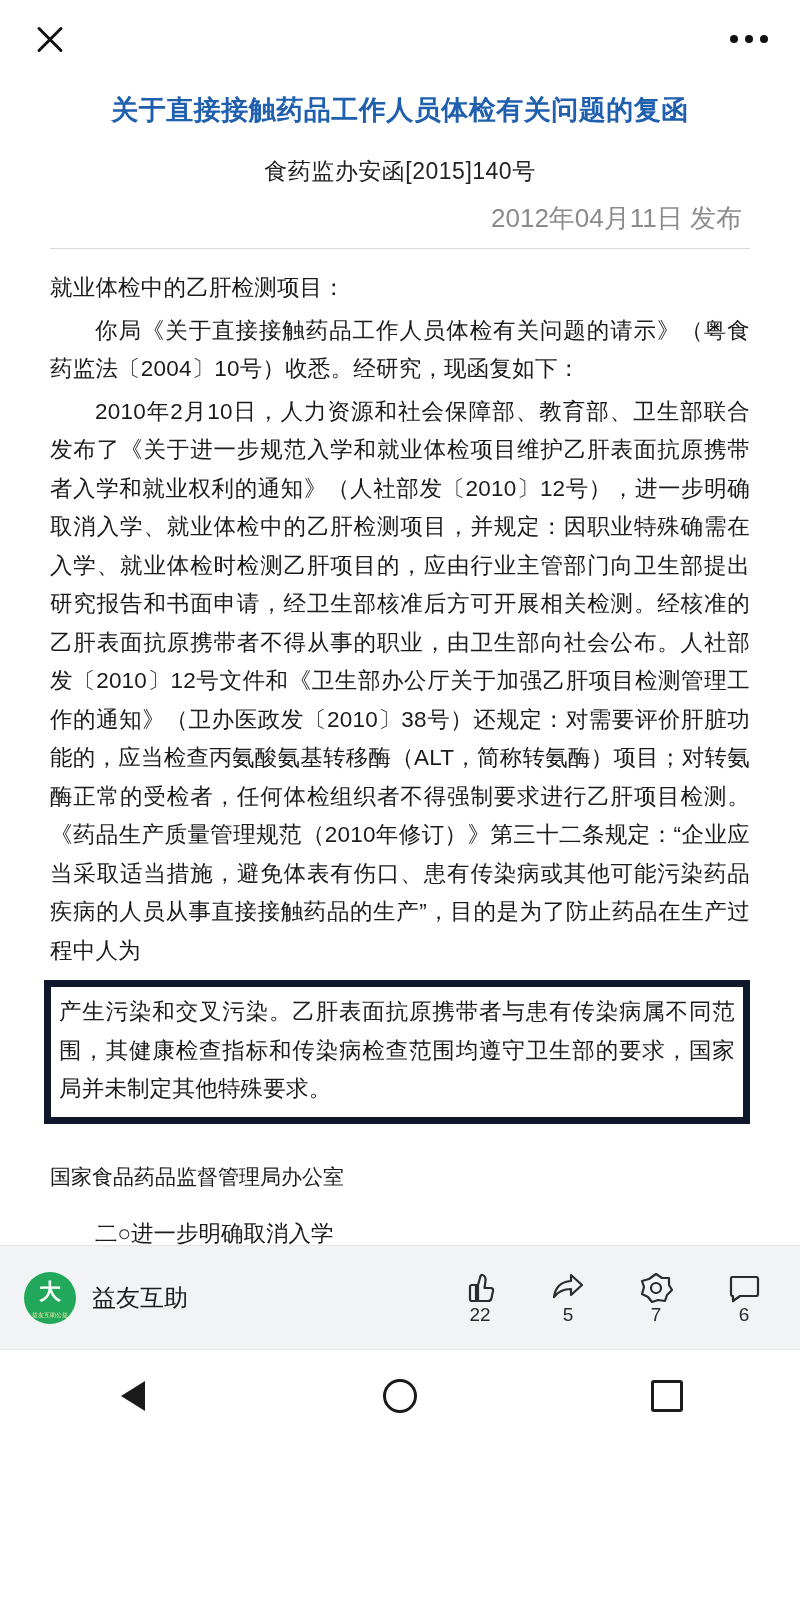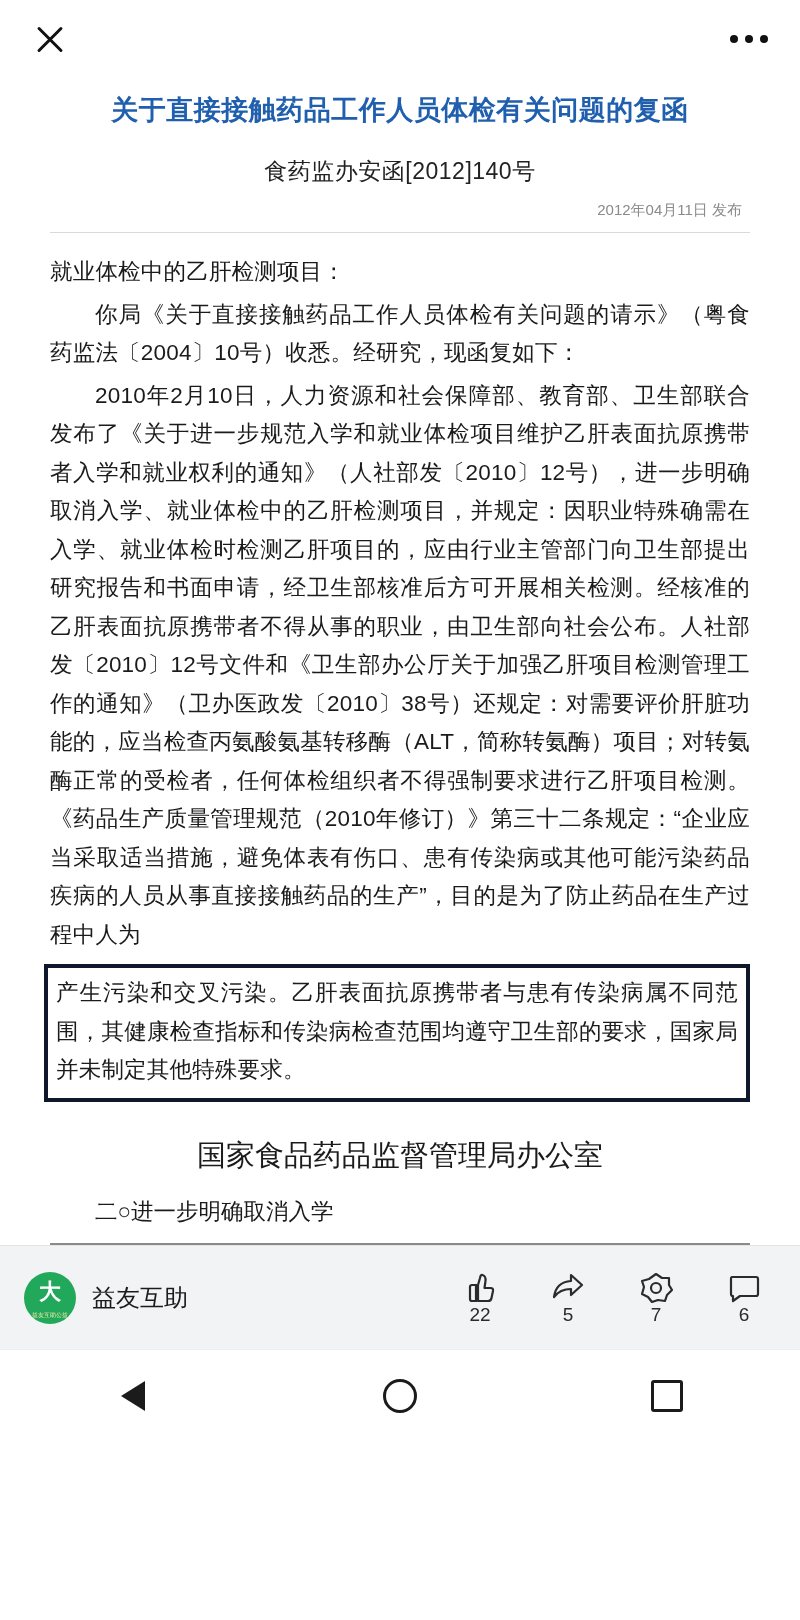--- a/index.html
+++ b/index.html
@@ -92,52 +92,51 @@
   }
   .doc-number {
     text-align: center;
     font-size: 23px;
     color: #222;
     margin-top: 26px;
     letter-spacing: 0.5px;
   }
   .doc-date {
     text-align: right;
-    font-size: 15px;
+    font-size: 26px;
     color: #8b8b8b;
     margin-top: 14px;
     padding-right: 8px;
     border-bottom: 1px solid #d9d9d9;
     padding-bottom: 12px;
   }
   .doc-body {
     margin-top: 20px;
     font-size: 22.5px;
     line-height: 38.5px;
     color: #1b1b1b;
     letter-spacing: 0.2px;
   }
   .doc-body p {
     margin: 0 0 4px 0;
     text-align: justify;
   }
   .indent { text-indent: 2em; }
   .highlight-box {
-    border: 4px solid #0f172a;
+    border: 7px solid #0f172a;
     padding: 6px 8px 8px 8px;
     margin: 10px 0 4px -6px;
     box-sizing: border-box;
   }
   .highlight-box p { margin: 0; }
   .doc-signature {
     margin-top: 34px;
-    font-size: 29px;
+    font-size: 21px;
     color: #1b1b1b;
     line-height: 38px;
-    text-align: center;
   }
   .doc-sign-date {
     margin-top: 22px;
     font-size: 22.5px;
     color: #1b1b1b;
     text-indent: 2em;
     padding-bottom: 16px;
     border-bottom: 2px solid #8a8a8a;
   }
 
@@ -266,21 +265,21 @@
         <span></span>
         <span></span>
     </div>
   </div>
 
   <div class="article">
     <div class="doc-card">
 
       <div class="doc-title">关于直接接触药品工作人员体检有关问题的复函</div>
 
-      <div class="doc-number">食药监办安函[2012]140号</div>
+      <div class="doc-number">食药监办安函[2015]140号</div>
 
       <div class="doc-date">2012年04月11日 发布</div>
 
       <div class="doc-body">
         <p>就业体检中的乙肝检测项目：</p>
         <p class="indent">你局《关于直接接触药品工作人员体检有关问题的请示》（粤食药监法〔2004〕10号）收悉。经研究，现函复如下：</p>
         <p class="indent">2010年2月10日，人力资源和社会保障部、教育部、卫生部联合发布了《关于进一步规范入学和就业体检项目维护乙肝表面抗原携带者入学和就业权利的通知》（人社部发〔2010〕12号），进一步明确取消入学、就业体检中的乙肝检测项目，并规定：因职业特殊确需在入学、就业体检时检测乙肝项目的，应由行业主管部门向卫生部提出研究报告和书面申请，经卫生部核准后方可开展相关检测。经核准的乙肝表面抗原携带者不得从事的职业，由卫生部向社会公布。人社部发〔2010〕12号文件和《卫生部办公厅关于加强乙肝项目检测管理工作的通知》（卫办医政发〔2010〕38号）还规定：对需要评价肝脏功能的，应当检查丙氨酸氨基转移酶（ALT，简称转氨酶）项目；对转氨酶正常的受检者，任何体检组织者不得强制要求进行乙肝项目检测。《药品生产质量管理规范（2010年修订）》第三十二条规定：“企业应当采取适当措施，避免体表有伤口、患有传染病或其他可能污染药品疾病的人员从事直接接触药品的生产”，目的是为了防止药品在生产过程中人为</p>
 
         <div class="highlight-box">
           <p>产生污染和交叉污染。乙肝表面抗原携带者与患有传染病属不同范围，其健康检查指标和传染病检查范围均遵守卫生部的要求，国家局并未制定其他特殊要求。</p>

